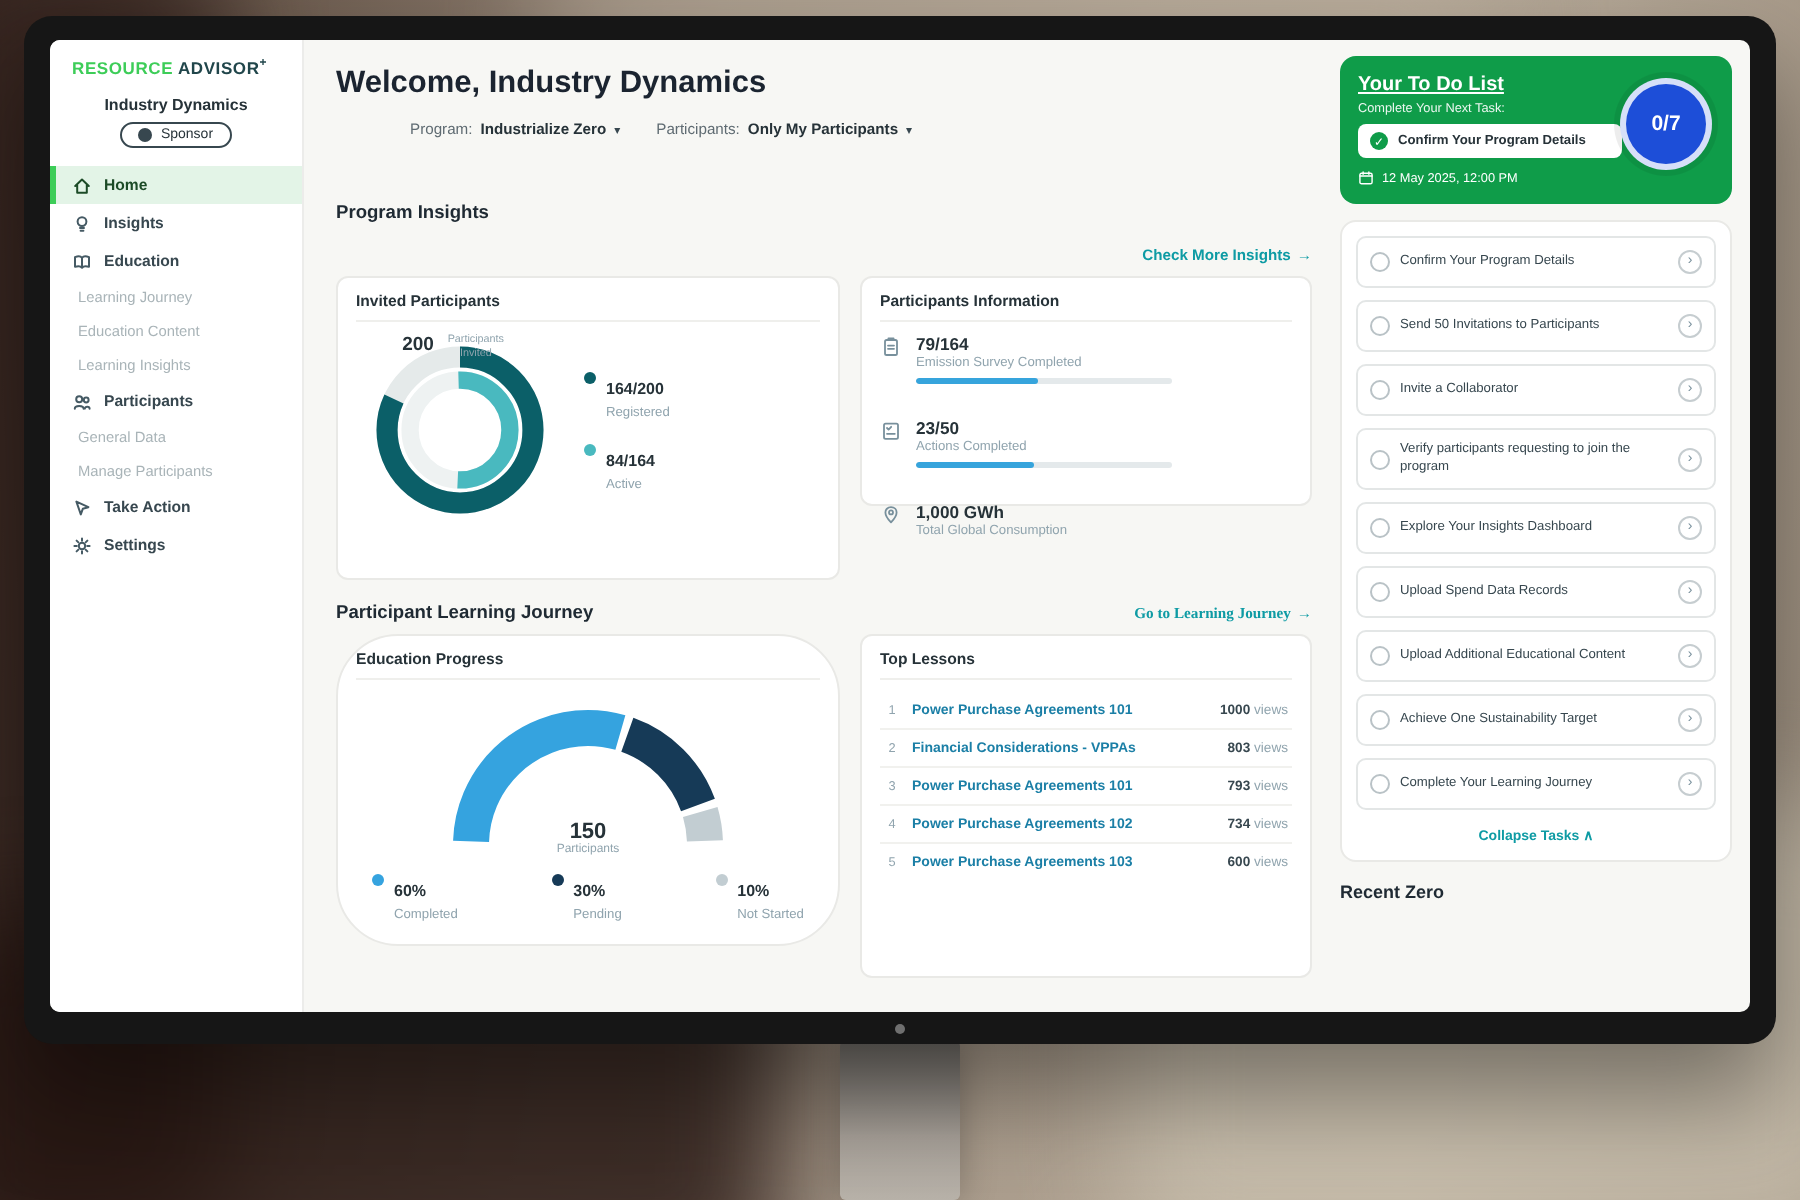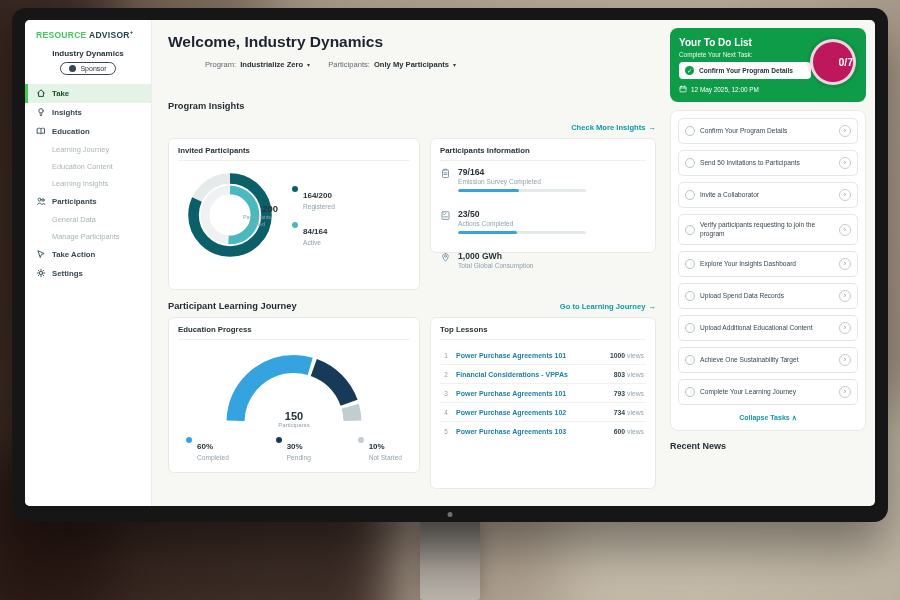--- a/index.html
+++ b/index.html
@@ -20,47 +20,47 @@
 
   
   .sidebar{width:127px;background:#fff;border-right:1px solid #ECECEA;box-sizing:border-box;padding-top:9px;flex:none;}
   .logo{padding:0 0 7px 11px;font-size:8.5px;font-weight:bold;letter-spacing:.3px;white-space:nowrap;}
   .logo-plus{font-size:6px;vertical-align:super;}
   .org{text-align:center;font-size:8px;font-weight:bold;color:#263238;margin:2px 0 4px;}
   .pill{margin:0 auto 9px;display:flex;align-items:center;gap:4px;border:1px solid #37474F;border-radius:9px;
     padding:2px 8px;font-size:7px;color:#263238;width:max-content;cursor:pointer;background:#fff;}
   .pill-ico{width:7px;height:7px;border-radius:50%;background:#37474F;display:inline-block;}
   .nav-item{display:flex;align-items:center;gap:6px;height:19px;padding-left:11px;font-size:7.8px;font-weight:bold;color:#37474F;cursor:pointer;}
-  .nav-item.sub{padding-left:27px;font-weight:normal;color:#A9B4B8;font-size:7.4px;height:17px;}
+  .nav-item.sub{padding-left:14px;font-weight:normal;color:#A9B4B8;font-size:7.4px;height:17px;}
   .nav-item.active{background:#E3F4E7;border-left:3px solid #3DCD58;padding-left:8px;color:#1C4B27;}
   .nico{width:10px;height:10px;stroke:#455A64;fill:none;stroke-width:1;stroke-linecap:round;stroke-linejoin:round;flex:none;}
   .nav-item.active .nico{stroke:#1C4B27;}
 
   
   .main{flex:1;padding:11px 12px 0 16px;box-sizing:border-box;min-width:0;}
   .h1{font-size:15.5px;font-weight:bold;color:#1B2430;margin:2px 0 9px;}
   .filters{display:flex;gap:18px;font-size:7.6px;color:#5f6b72;margin-bottom:11px;align-items:center;padding-left:37px;}
   .filter{display:flex;gap:4px;align-items:center;cursor:pointer;}
   .f-value{font-weight:bold;color:#263238;}
   .f-chev{font-size:6px;color:#37474F;}
   .sec-head{display:flex;justify-content:space-between;align-items:center;margin-bottom:6px;}
   .sec-title{font-size:9.3px;font-weight:bold;color:#1F2A33;}
   .link{font-size:7.6px;font-weight:bold;display:flex;gap:3px;align-items:center;cursor:pointer;}
   .cards{display:flex;gap:10px;margin-bottom:11px;}
   .card{background:#fff;border:1px solid #E9E9E6;border-radius:6px;padding:7px 9px;box-sizing:border-box;}
   .card-title{font-size:7.8px;font-weight:bold;color:#263238;padding-bottom:5px;border-bottom:1px solid #EFEFEC;margin-bottom:6px;}
   .invited{width:252px;height:152px;}
   .info{flex:1;height:115px;}
-  .edu{width:252px;height:156px;}
+  .edu{width:252px;height:156px;border-radius:31px;}
   .lessons{flex:1;height:172px;}
 
   .donut-row{display:flex;align-items:center;gap:14px;}
   .donut-wrap{position:relative;width:96px;height:96px;flex:none;margin-left:4px;}
   .donut{width:96px;height:96px;display:block;}
-  .donut-center{position:absolute;inset:0;display:flex;flex-direction:column;align-items:flex-end;justify-content:center;text-align:center;}
+  .donut-center{position:absolute;inset:0;display:flex;flex-direction:row;align-items:flex-start;justify-content:center;text-align:center;}
   .dc-val{font-size:9.5px;font-weight:bold;color:#263238;}
   .dc-label{font-size:5.4px;color:#90A4AE;width:42px;line-height:1.25;}
   .legend{display:flex;flex-direction:column;gap:10px;}
   .leg-item{display:flex;gap:5px;align-items:flex-start;}
   .dot{width:6px;height:6px;border-radius:50%;margin-top:2px;flex:none;background:#ccc;}
   .leg-val{font-size:8px;font-weight:bold;color:#263238;}
   .leg-lab{font-size:6.6px;color:#90A4AE;margin-top:1px;}
 
   .stat{display:flex;gap:7px;margin-bottom:17px;align-items:flex-start;}
   .sico{width:11px;height:11px;stroke:#78909C;fill:none;stroke-width:.9;stroke-linecap:round;stroke-linejoin:round;flex:none;margin-top:1px;}
@@ -79,21 +79,21 @@
   .lesson-row{display:flex;align-items:center;gap:6px;padding:5.5px 2px;border-bottom:1px solid #F1F1EE;}
   .lesson-row:last-child{border-bottom:none;}
   .rank{font-size:6.4px;color:#90A4AE;width:8px;text-align:center;flex:none;}
   .l-title{font-size:7px;font-weight:bold;flex:1;cursor:pointer;}
   .views{font-size:6.8px;color:#90A4AE;flex:none;}
   .views b{color:#37474F;}
 
   
   .right{width:207px;flex:none;padding:8px 9px 0 2px;box-sizing:border-box;}
   .todo-card{position:relative;border-radius:8px;padding:9px;color:#fff;}
-  .todo-title{font-size:10px;font-weight:bold;margin-bottom:3px;}
+  .todo-title{font-size:10px;font-weight:bold;margin-bottom:3px;text-decoration:underline;}
   .todo-sub{font-size:6.4px;opacity:.92;margin-bottom:4px;}
   .todo-pill{background:#fff;border-radius:4px;display:flex;align-items:center;gap:5px;padding:4px 6px;width:120px;cursor:pointer;}
   .pill-check{width:9px;height:9px;border-radius:50%;color:#fff;font-size:6px;display:flex;align-items:center;justify-content:center;flex:none;}
   .pill-text{font-size:6.6px;font-weight:bold;color:#263238;line-height:1.15;}
   .todo-date{display:flex;gap:4px;align-items:center;font-size:6.4px;margin-top:6px;}
   .cal{width:8px;height:8px;stroke:#fff;fill:none;stroke-width:.9;stroke-linecap:round;flex:none;}
   .todo-badge{position:absolute;top:11px;right:10px;width:46px;height:46px;border-radius:50%;
     border:3px solid rgba(255,255,255,.82);box-sizing:border-box;display:flex;align-items:center;justify-content:center;
     font-size:10.5px;font-weight:bold;color:#fff;box-shadow:0 0 0 3px rgba(0,0,0,.07);}
   .tasks-card{background:#fff;border:1px solid #E9E9E6;border-radius:8px;padding:7px;margin-top:8px;}
@@ -125,21 +125,21 @@
         <div class="org">Industry Dynamics</div>
         <div class="pill">
           <span class="pill-ico"></span>
           <span>Sponsor</span>
         </div>
 
         <div class="nav-item active">
           <svg class="nico" viewBox="0 0 10 10">
               <path d="M1.6 5 L5 1.8 L8.4 5 M2.6 4.4 V8.4 H7.4 V4.4"></path>
             </svg>
-          <span>Take</span>
+          <span>Home</span>
         </div>
         <div class="nav-item">
           <svg class="nico" viewBox="0 0 10 10">
               <circle cx="5" cy="3.8" r="2.2"></circle>
               <path d="M4 7 H6 M4.3 8.4 H5.7"></path>
             </svg>
           <span>Insights</span>
         </div>
         <div class="nav-item">
           <svg class="nico" viewBox="0 0 10 10">
@@ -278,21 +278,21 @@
               <div class="stat-body">
                 <div class="stat-val">1,000 GWh</div>
                 <div class="stat-label">Total Global Consumption</div>
               </div>
             </div>
           </div>
         </div>
 
         <div class="sec-head">
           <span class="sec-title">Participant Learning Journey</span>
-          <span class="link" style="color: rgb(14, 155, 164);">
+          <span class="link" style="color: rgb(14, 155, 164); font-family: Liberation Serif, serif;">
             <span>Go to Learning Journey</span>
             <span>→</span>
           </span>
         </div>
 
         <div class="cards">
 
           <div class="card edu">
             <div class="card-title">Education Progress</div>
             <div class="gauge-wrap">
@@ -351,21 +351,21 @@
               <span class="rank">5</span>
               <span class="l-title" style="color: rgb(27, 127, 166);">Power Purchase Agreements 103</span>
               <span class="views"><b>600</b> <span>views</span></span>
             </div>
           </div>
         </div>
       </div>
 
       <div class="right">
         <div class="todo-card" style="background: rgb(15, 156, 73);">
-          <div class="todo-badge" style="background: #be185d; justify-content: flex-end;">
+          <div class="todo-badge" style="background: #1d4ed8;">
             <span>0/7</span>
           </div>
           <div class="todo-title">Your To Do List</div>
           <div class="todo-sub">Complete Your Next Task:</div>
           <div class="todo-pill">
             <span class="pill-check" style="background: rgb(15, 156, 73);">
                 <span>✓</span>
               </span>
             <span class="pill-text">Confirm Your Program Details</span>
           </div>
@@ -423,19 +423,19 @@
             <span class="task-check"></span>
             <span class="task-label">Complete Your Learning Journey</span>
             <span class="task-chev"><span>›</span></span>
           </div>
           <div class="collapse" style="color: rgb(14, 155, 164);">
             <span>Collapse Tasks</span>
             <span>∧</span>
           </div>
         </div>
 
-        <div class="news-head">Recent News</div>
+        <div class="news-head">Recent Zero</div>
       </div>
 
     </div>
     <div class="power-dot"></div>
   </div>
 </div>
 
 </body></html>

